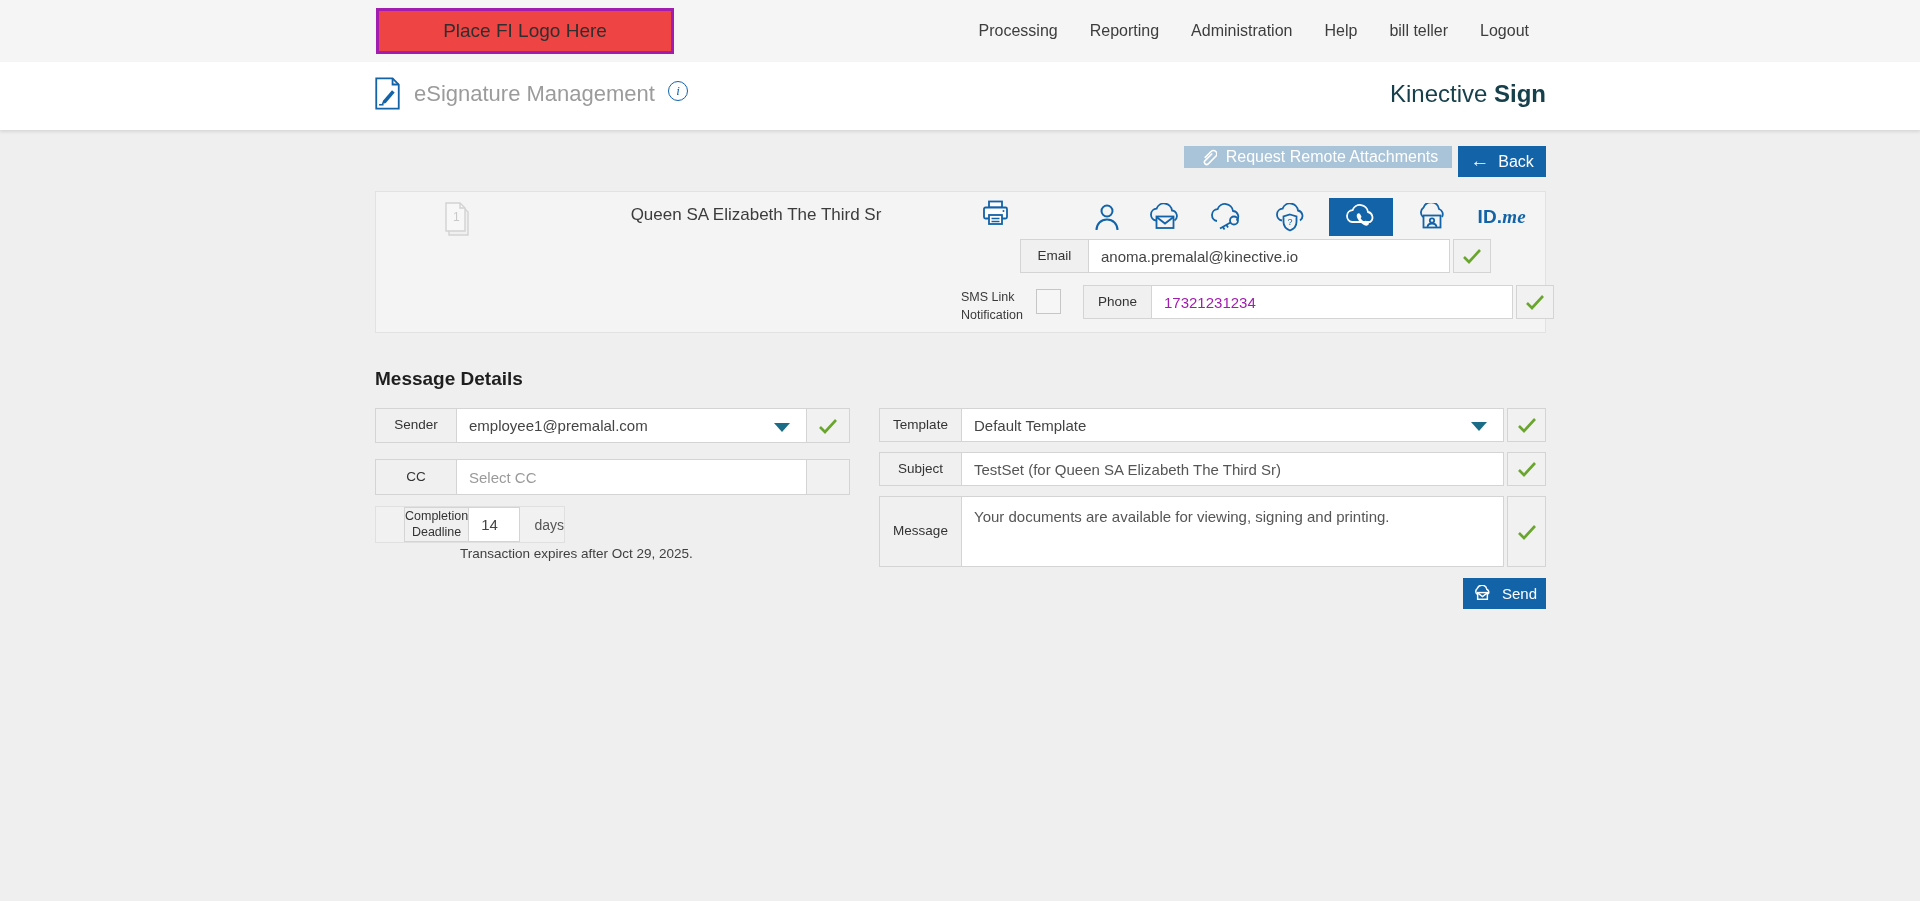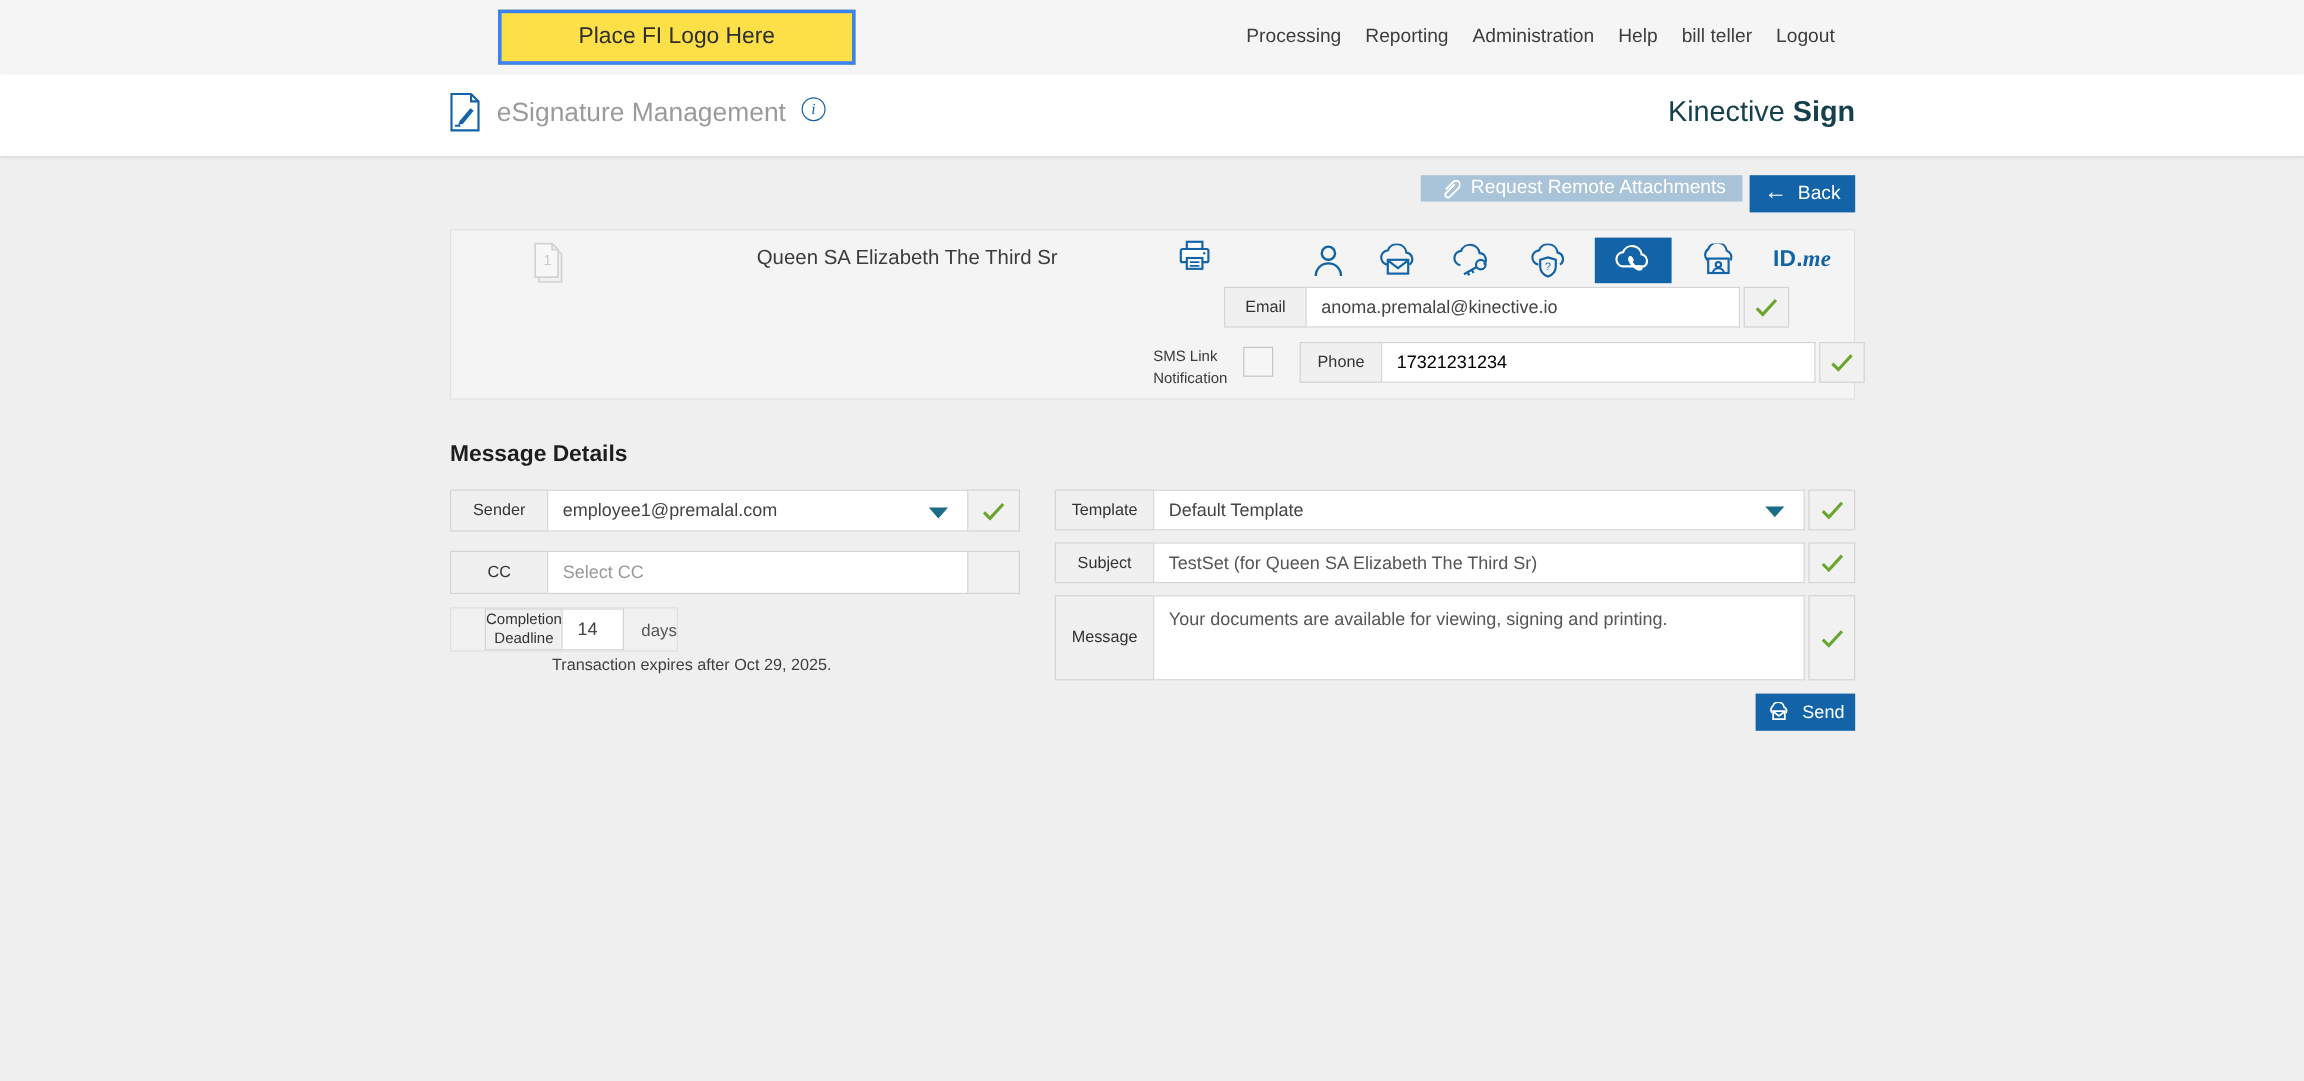--- a/index.html
+++ b/index.html
@@ -2,24 +2,24 @@
 <html><head>
 <meta charset="utf-8">
 <style>
   * { box-sizing: border-box; margin: 0; padding: 0; }
   html,body { width: 1920px; height: 901px; }
   body { font-family: "Liberation Sans", sans-serif; background:#efefef; }
   .page { position: relative; width: 1920px; height: 901px; background:#efefef; overflow: hidden; }
 
   
   .topbar { position:absolute; left:0; top:0; width:1920px; height:62px; background:#f5f5f5; }
-  .logo-box { position:absolute; left:376px; top:8px; width:298px; height:46px; background:#fde047;
-              border:3px solid #3b82f6; display:flex; align-items:center; justify-content:center;
-              font-size:19px; color:#2f2f2f; cursor:pointer;margin-left:39px; }
-  .nav { position:absolute; right:391px; top:0; height:62px; display:flex; align-items:center; gap:20px; }
+  .logo-box { position:absolute; left:376px; top:8px; width:298px; height:46px; background:#ef4444;
+              border:3px solid #a21caf; display:flex; align-items:center; justify-content:center;
+              font-size:19px; color:#2f2f2f; cursor:pointer; }
+  .nav { position:absolute; right:391px; top:0; height:62px; display:flex; align-items:center; gap:32px; }
   .nav span { font-size:16px; color:#3d3d3d; cursor:pointer; white-space:nowrap; }
 
   
   .header { position:absolute; left:0; top:62px; width:1920px; height:68px; background:#ffffff;
             box-shadow:0 2px 3px rgba(0,0,0,.10); }
   .header-left { position:absolute; left:374px; top:15px; display:flex; align-items:center; gap:13px; }
   .page-title { font-size:22px; color:#9b9b9b; }
   .info-badge { width:20px; height:20px; border:1.5px solid #1263a8; border-radius:50%; color:#1263a8;
                 font-size:13px; display:flex; align-items:center; justify-content:center; font-style:italic;
                 font-family:"Liberation Serif", serif; margin-top:-6px; }
@@ -53,21 +53,21 @@
   .frow { position:absolute; display:flex; align-items:stretch; }
   .frow-label { background:#f0f0f0; border:1px solid #d4d4d4; display:flex; flex-direction:column;
                 align-items:center; justify-content:center; font-size:13.5px; color:#333;
                 text-align:center; line-height:1.25; }
   .frow-field { background:#ffffff; border:1px solid #d4d4d4; border-left:none; display:flex;
                 align-items:center; padding:0 12px; font-size:15px; color:#444; position:relative; }
   .frow-check { background:#f1f1f1; border:1px solid #d4d4d4; border-left:none; display:flex;
                 align-items:center; justify-content:center; }
   .gap-check { border-left:1px solid #d4d4d4; margin-left:3px; }
   .placeholder { color:#9a9a9a; }
-  .muted-value { color:#000000; }
+  .muted-value { color:#a21caf; }
   .caret { position:absolute; right:16px; top:50%; margin-top:-3px; width:0; height:0;
            border-left:8px solid transparent; border-right:8px solid transparent;
            border-top:9px solid #1b6d87; cursor:pointer; }
 
   .sms-label { position:absolute; left:585px; top:96px; width:66px; font-size:12.5px; color:#3a3a3a;
                line-height:1.45; }
   .sms-box { position:absolute; left:660px; top:97px; width:25px; height:25px; background:#f6f6f6;
              border:1px solid #c6c6c6; cursor:pointer; }
 
   

